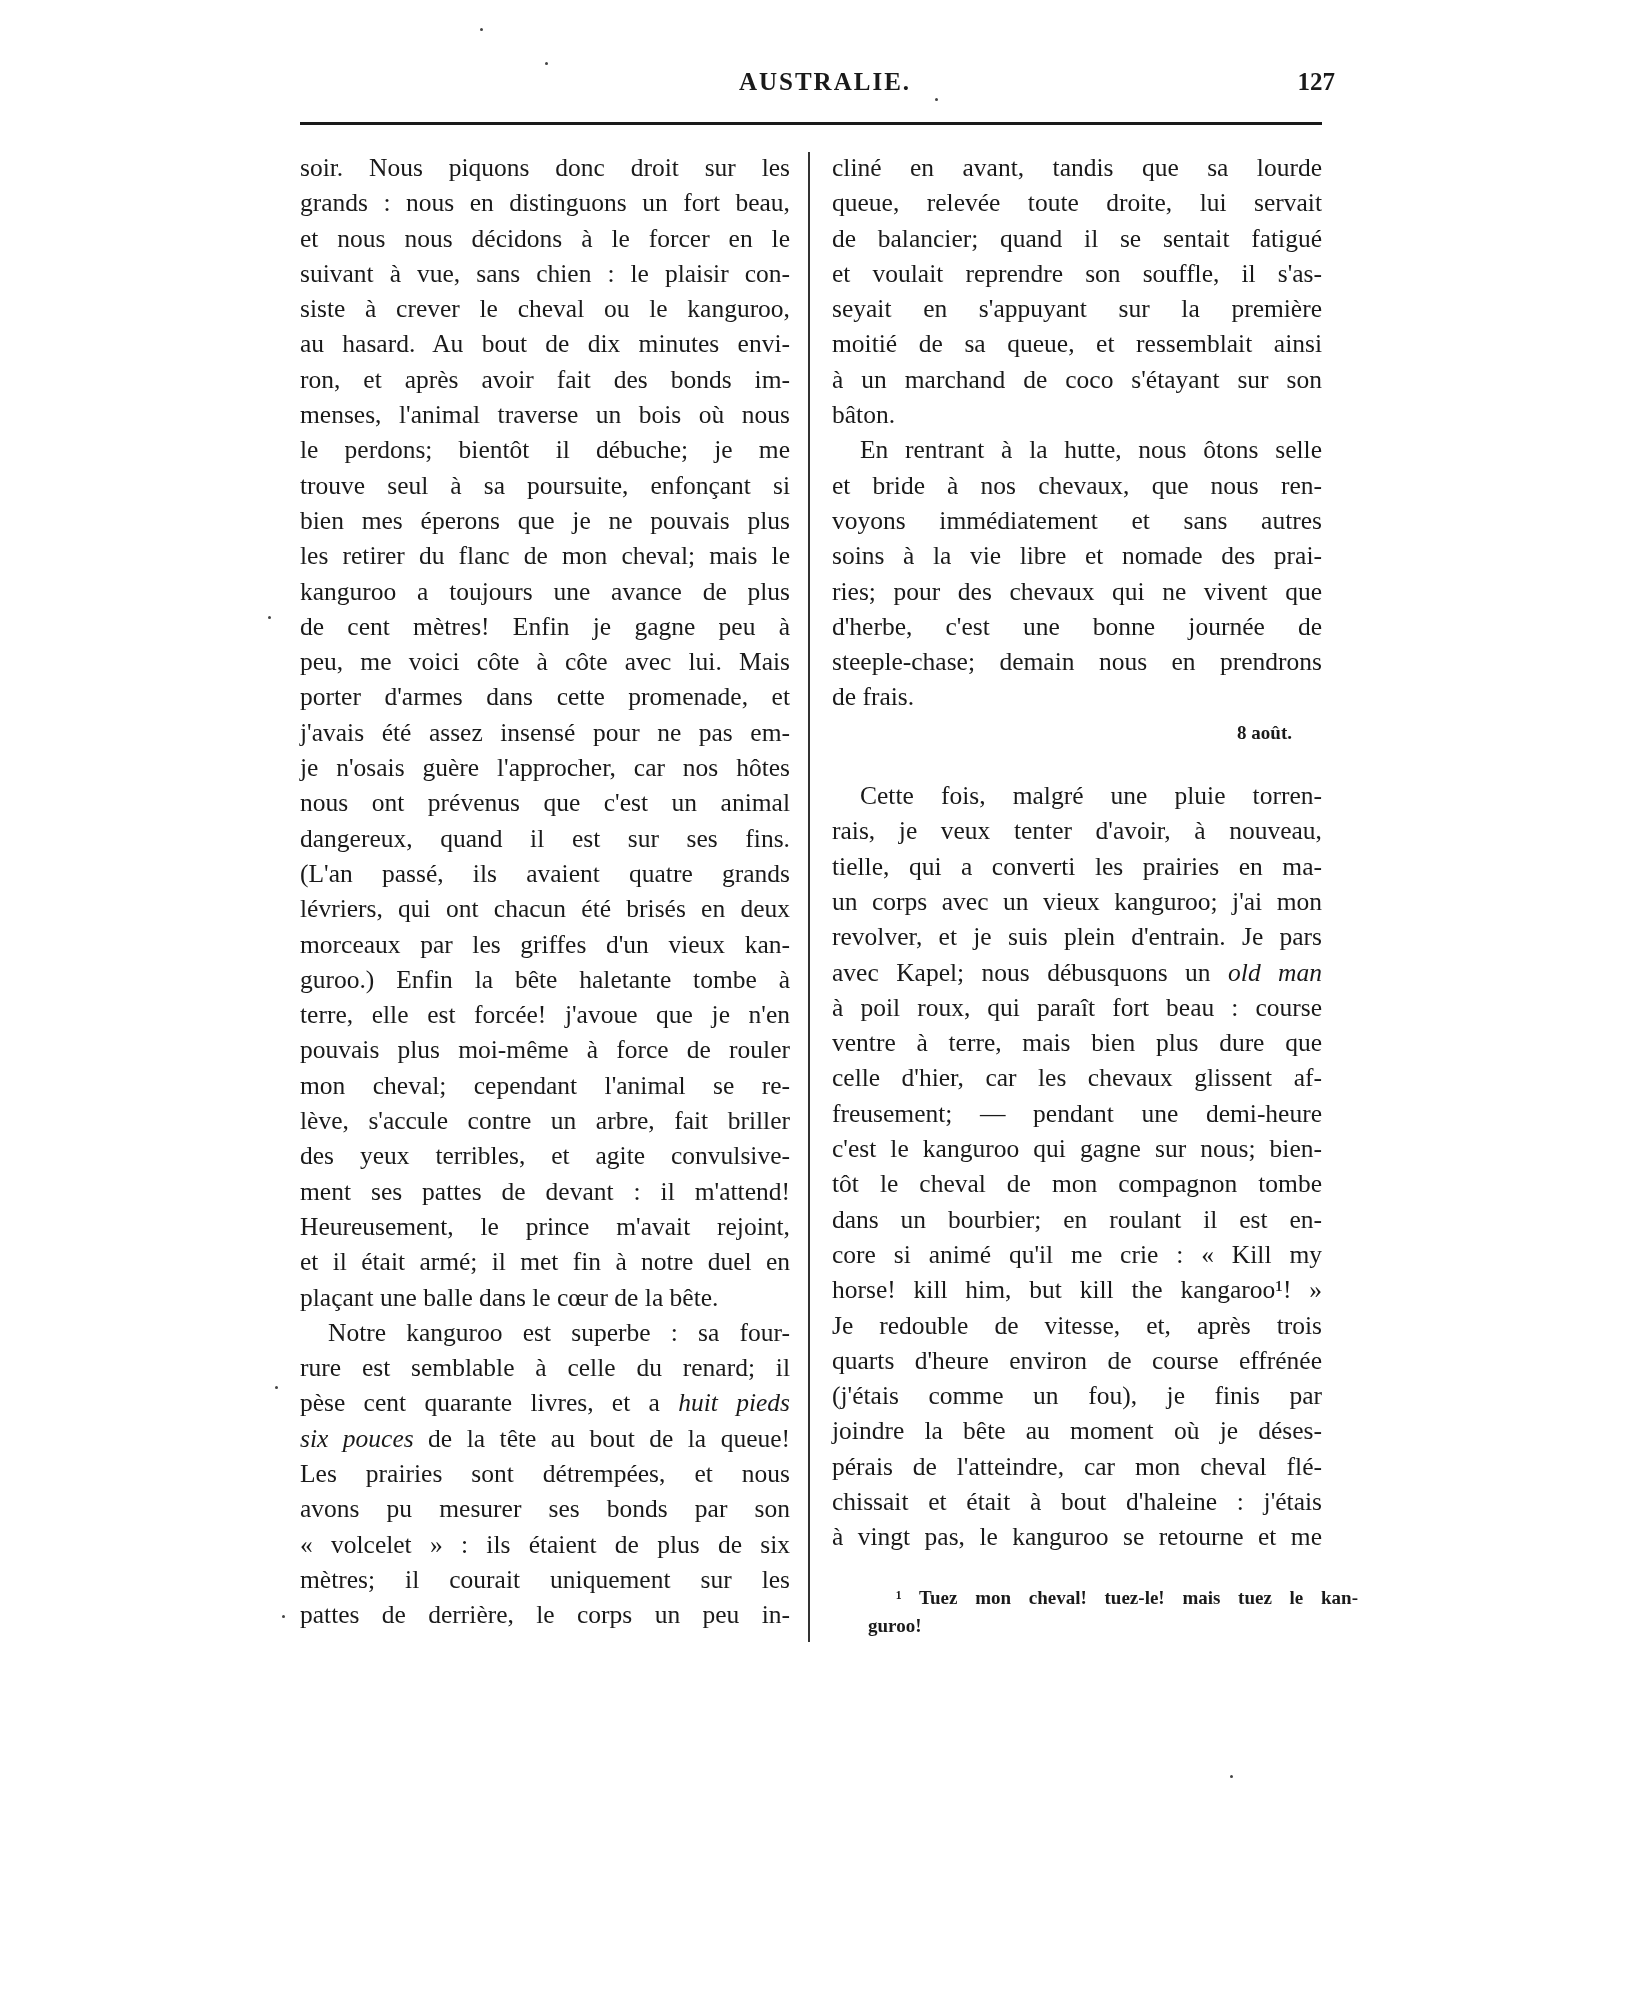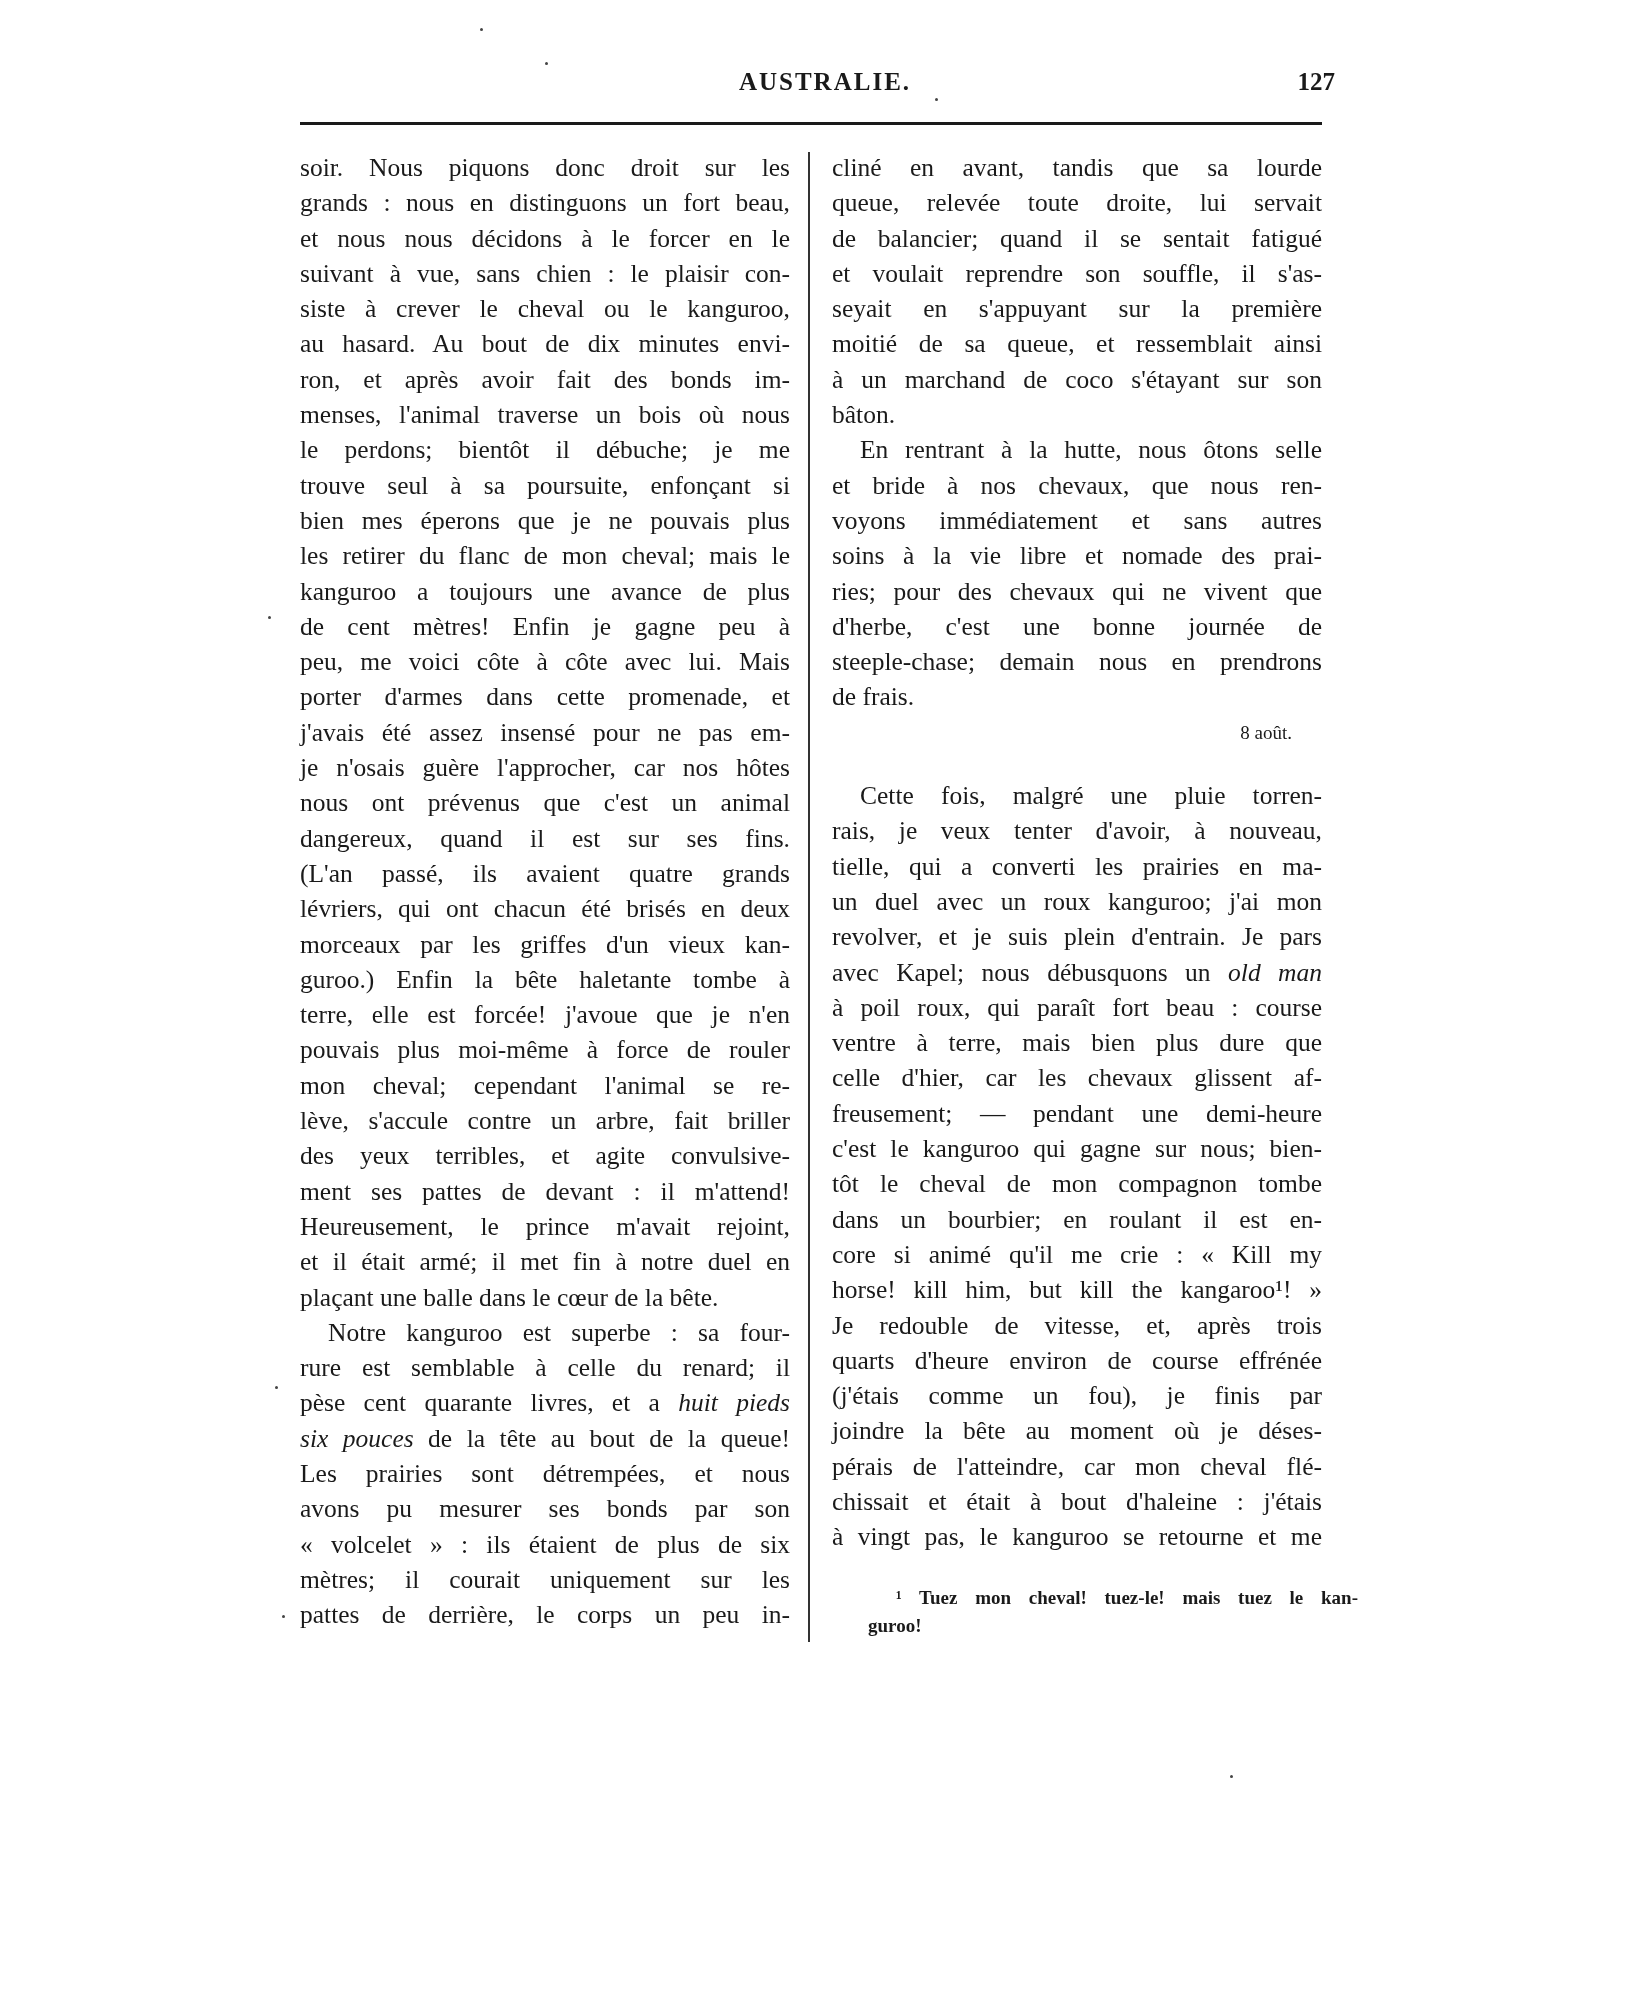--- a/index.html
+++ b/index.html
@@ -15,21 +15,21 @@
   .column { position: absolute; top: 150px; font-size: 25.5px; line-height: 35.3px; }
   .col-left { left: 300px; width: 490px; }
   .col-right { left: 832px; width: 490px; }
   .col-divider { position: absolute; left: 808px; top: 152px; width: 0; height: 1490px;
                  border-left: 2px solid #333; }
   .line { display: block; height: 35.3px; white-space: nowrap; text-align: justify;
           text-align-last: justify; }
   .line.last { text-align-last: left; }
   .line.indent { padding-left: 28px; }
   .dateline { display: block; text-align: right; font-size: 19px; height: 35.3px;
-              line-height: 35.3px; padding-right: 30px; font-weight: normal; }
+              line-height: 35.3px; padding-right: 30px; font-weight: bold; }
   .spacer { display: block; height: 28px; }
   .footnote { position: absolute; left: 832px; width: 490px; top: 1584px;
               font-size: 19px; line-height: 28px; font-weight: bold; margin-left: 36px; }
   .footnote .line { height: 28px; }
   i { }
   .speck { position: absolute; width: 3px; height: 3px; background: #444; border-radius: 50%; }
 </style>
 </head>
 <body>
 
@@ -107,21 +107,21 @@
     <span class="line">d'herbe, c'est une bonne journée de</span>
     <span class="line">steeple-chase; demain nous en prendrons</span>
     <span class="line last">de frais.</span>
 
     <span class="dateline">8 août.</span>
     <span class="spacer"></span>
 
     <span class="line indent">Cette fois, malgré une pluie torren-</span>
     <span class="line">rais, je veux tenter d'avoir, à nouveau,</span>
     <span class="line">tielle, qui a converti les prairies en ma-</span>
-    <span class="line">un duel avec un roux kanguroo; j'ai mon</span>
+    <span class="line">un corps avec un vieux kanguroo; j'ai mon</span>
     <span class="line">revolver, et je suis plein d'entrain. Je pars</span>
     <span class="line"><span>avec Kapel; nous débusquons un </span><i>old man</i></span>
     <span class="line">à poil roux, qui paraît fort beau : course</span>
     <span class="line">ventre à terre, mais bien plus dure que</span>
     <span class="line">celle d'hier, car les chevaux glissent af-</span>
     <span class="line">freusement; — pendant une demi-heure</span>
     <span class="line">c'est le kanguroo qui gagne sur nous; bien-</span>
     <span class="line">tôt le cheval de mon compagnon tombe</span>
     <span class="line">dans un bourbier; en roulant il est en-</span>
     <span class="line">core si animé qu'il me crie : « Kill my</span>

